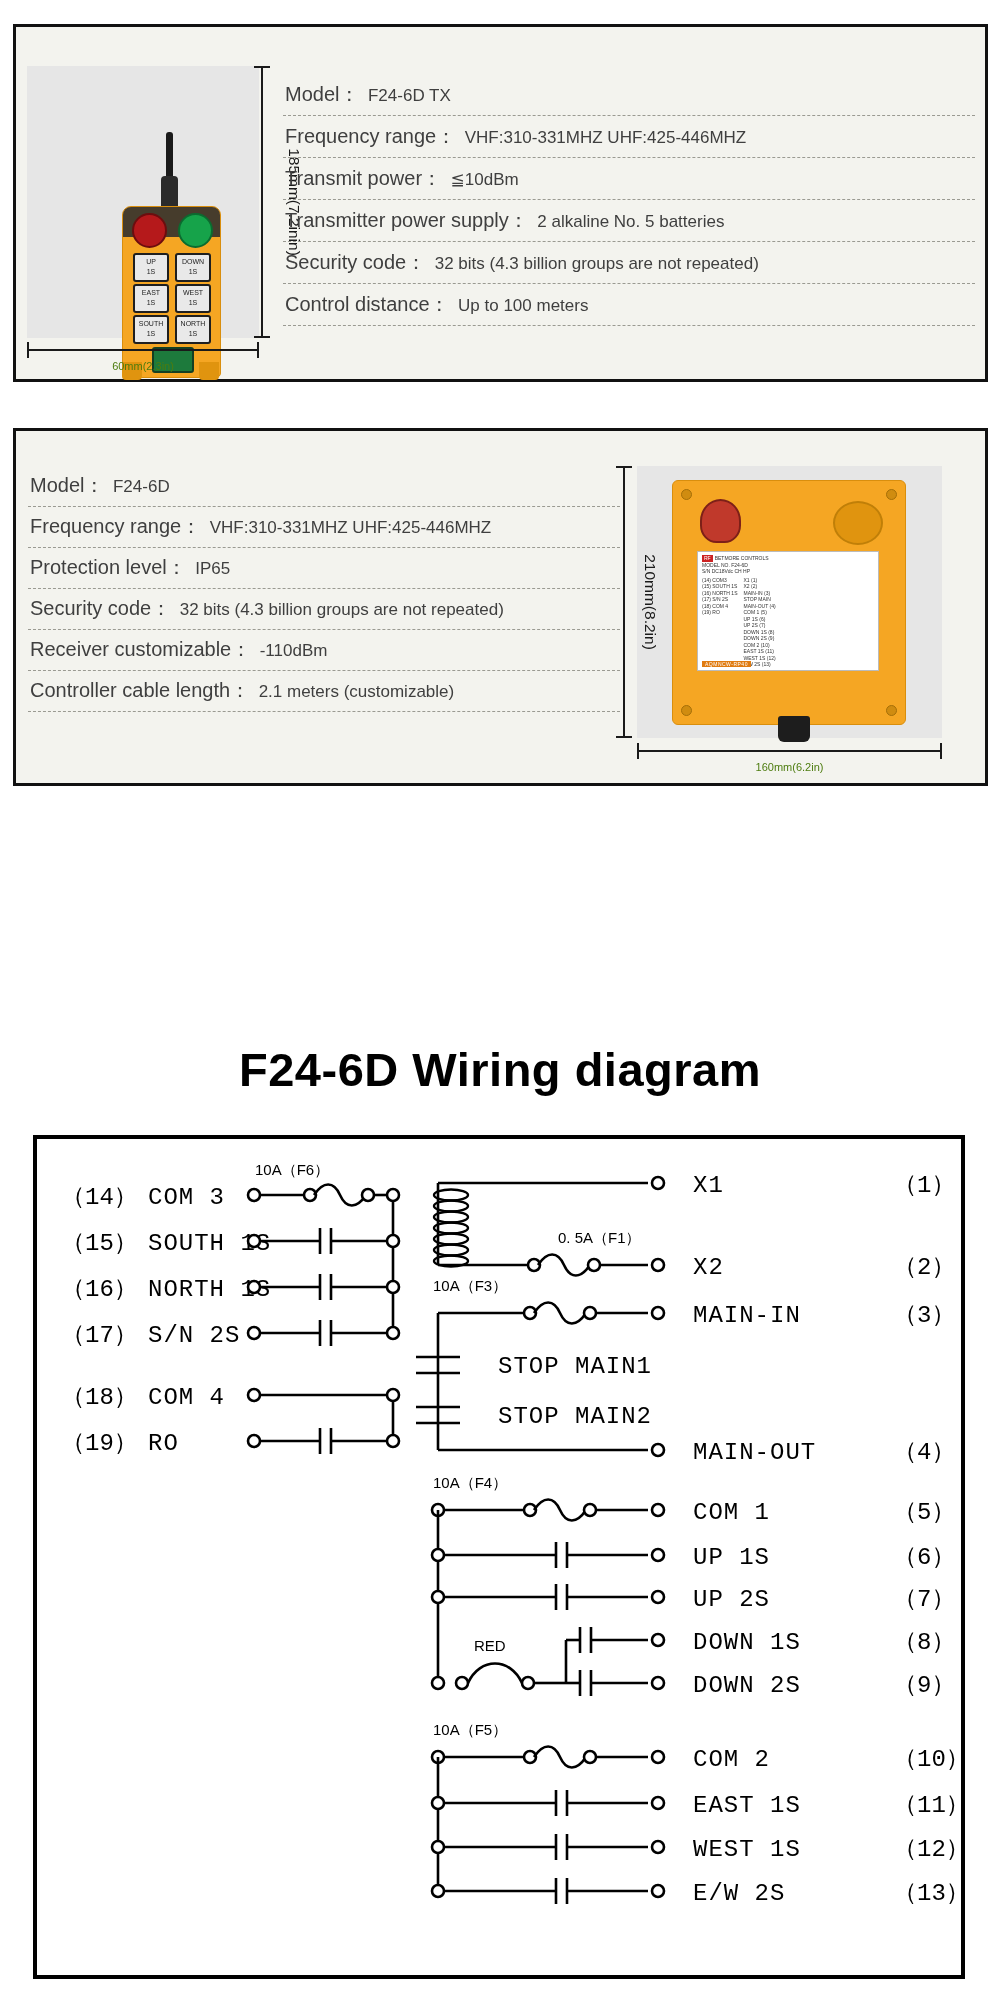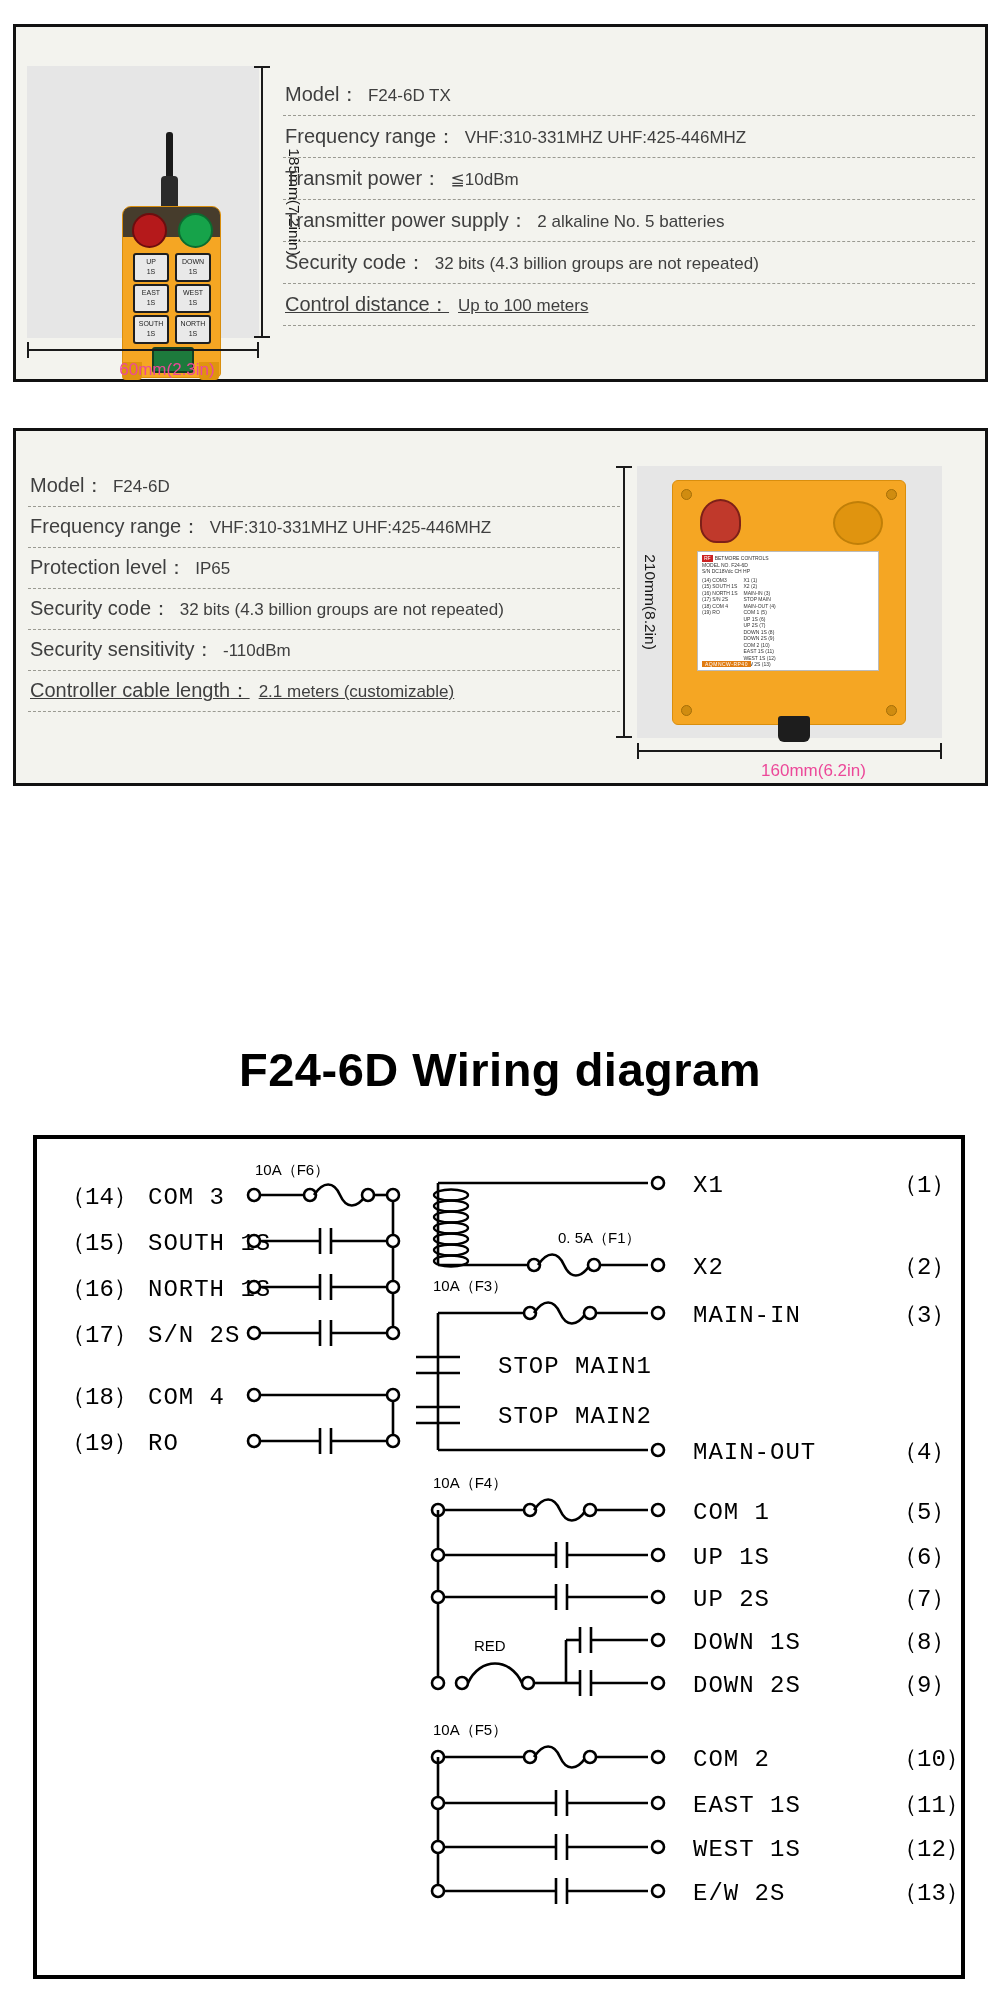--- a/index.html
+++ b/index.html
@@ -106,21 +106,21 @@
 
   
   .spec{position:absolute;}
   #tx-spec{left:283px;top:74px;width:692px;}
   #rx-spec{left:28px;top:466px;width:592px;}
   .spec-row{
     border-bottom:1px dashed #9a9a92;
     padding:6px 2px 7px 2px;
     white-space:nowrap;
   }
-  .spec-row:last-child{border-bottom:1px dashed #9a9a92;text-decoration:underline;}
+  .spec-row:last-child{border-bottom:1px dashed #9a9a92;}
   .spec-label{font-size:20px;color:#3f3f3f;}
   .spec-colon{font-size:19.5px;color:#3f3f3f;}
   .spec-value{font-size:17px;color:#3f3f3f;margin-left:9px;}
   #tx-spec .spec-row{padding:6.5px 2px 7.5px 2px;}
 
   
   .dim-v{position:absolute;}
   .dim-v .bar{position:absolute;left:9px;top:0;bottom:0;width:1.6px;background:#1a1a1a;}
   .dim-v .cap{position:absolute;left:2px;width:16px;height:1.6px;background:#1a1a1a;}
   .dim-v .cap.t{top:0;} .dim-v .cap.b{bottom:0;}
@@ -129,21 +129,21 @@
     transform:translateY(-50%) rotate(90deg);
     transform-origin:center;
     font-size:15.5px;color:#1a1a1a;white-space:nowrap;
   }
   .dim-h{position:absolute;}
   .dim-h .bar{position:absolute;top:9px;left:0;right:0;height:1.6px;background:#1a1a1a;}
   .dim-h .cap{position:absolute;top:2px;width:1.6px;height:16px;background:#1a1a1a;}
   .dim-h .cap.l{left:0;} .dim-h .cap.r{right:0;}
   .dim-h .txt{
     position:absolute;top:20px;left:50%;transform:translateX(-50%);
-    font-size:17px;color:#ec4899;white-space:nowrap;margin-left:24px;
+    font-size:11px;color:#4d7c0f;white-space:nowrap;
   }
 
   #dim-tx-v{left:252px;top:66px;height:272px;}
   #dim-tx-h{left:27px;top:340px;width:232px;}
   #dim-rx-v{left:614px;top:466px;height:272px;}
   #dim-rx-h{left:637px;top:741px;width:305px;}
 
   
   #wiring-title{
     position:absolute;left:0;top:1042px;width:1000px;
@@ -233,21 +233,21 @@
       <div class="spec-row"><span class="spec-label">Control distance</span><span class="spec-colon">：</span><span class="spec-value">Up to 100 meters</span></div>
     </div>
 
   <div class="panel" id="panel-rx"></div>
 
   <div class="spec" id="rx-spec">
       <div class="spec-row"><span class="spec-label">Model</span><span class="spec-colon">：</span><span class="spec-value">F24-6D</span></div>
       <div class="spec-row"><span class="spec-label">Frequency range</span><span class="spec-colon">：</span><span class="spec-value">VHF:310-331MHZ UHF:425-446MHZ</span></div>
       <div class="spec-row"><span class="spec-label">Protection level</span><span class="spec-colon">：</span><span class="spec-value">IP65</span></div>
       <div class="spec-row"><span class="spec-label">Security code</span><span class="spec-colon">：</span><span class="spec-value">32 bits (4.3 billion groups are not repeated)</span></div>
-      <div class="spec-row"><span class="spec-label">Security sensitivity</span><span class="spec-colon">：</span><span class="spec-value">-110dBm</span></div>
+      <div class="spec-row"><span class="spec-label">Receiver customizable</span><span class="spec-colon">：</span><span class="spec-value">-110dBm</span></div>
       <div class="spec-row"><span class="spec-label">Controller cable length</span><span class="spec-colon">：</span><span class="spec-value">2.1 meters (customizable)</span></div>
     </div>
 
   <div class="photo-box" id="rx-photo"></div>
   <div class="rx-body">
     <div class="rx-lamp"></div>
     <div class="rx-knob"></div>
     <div class="rx-screw" style="left:8px;top:8px;"></div>
     <div class="rx-screw" style="right:8px;top:8px;"></div>
     <div class="rx-screw" style="left:8px;bottom:8px;"></div>

